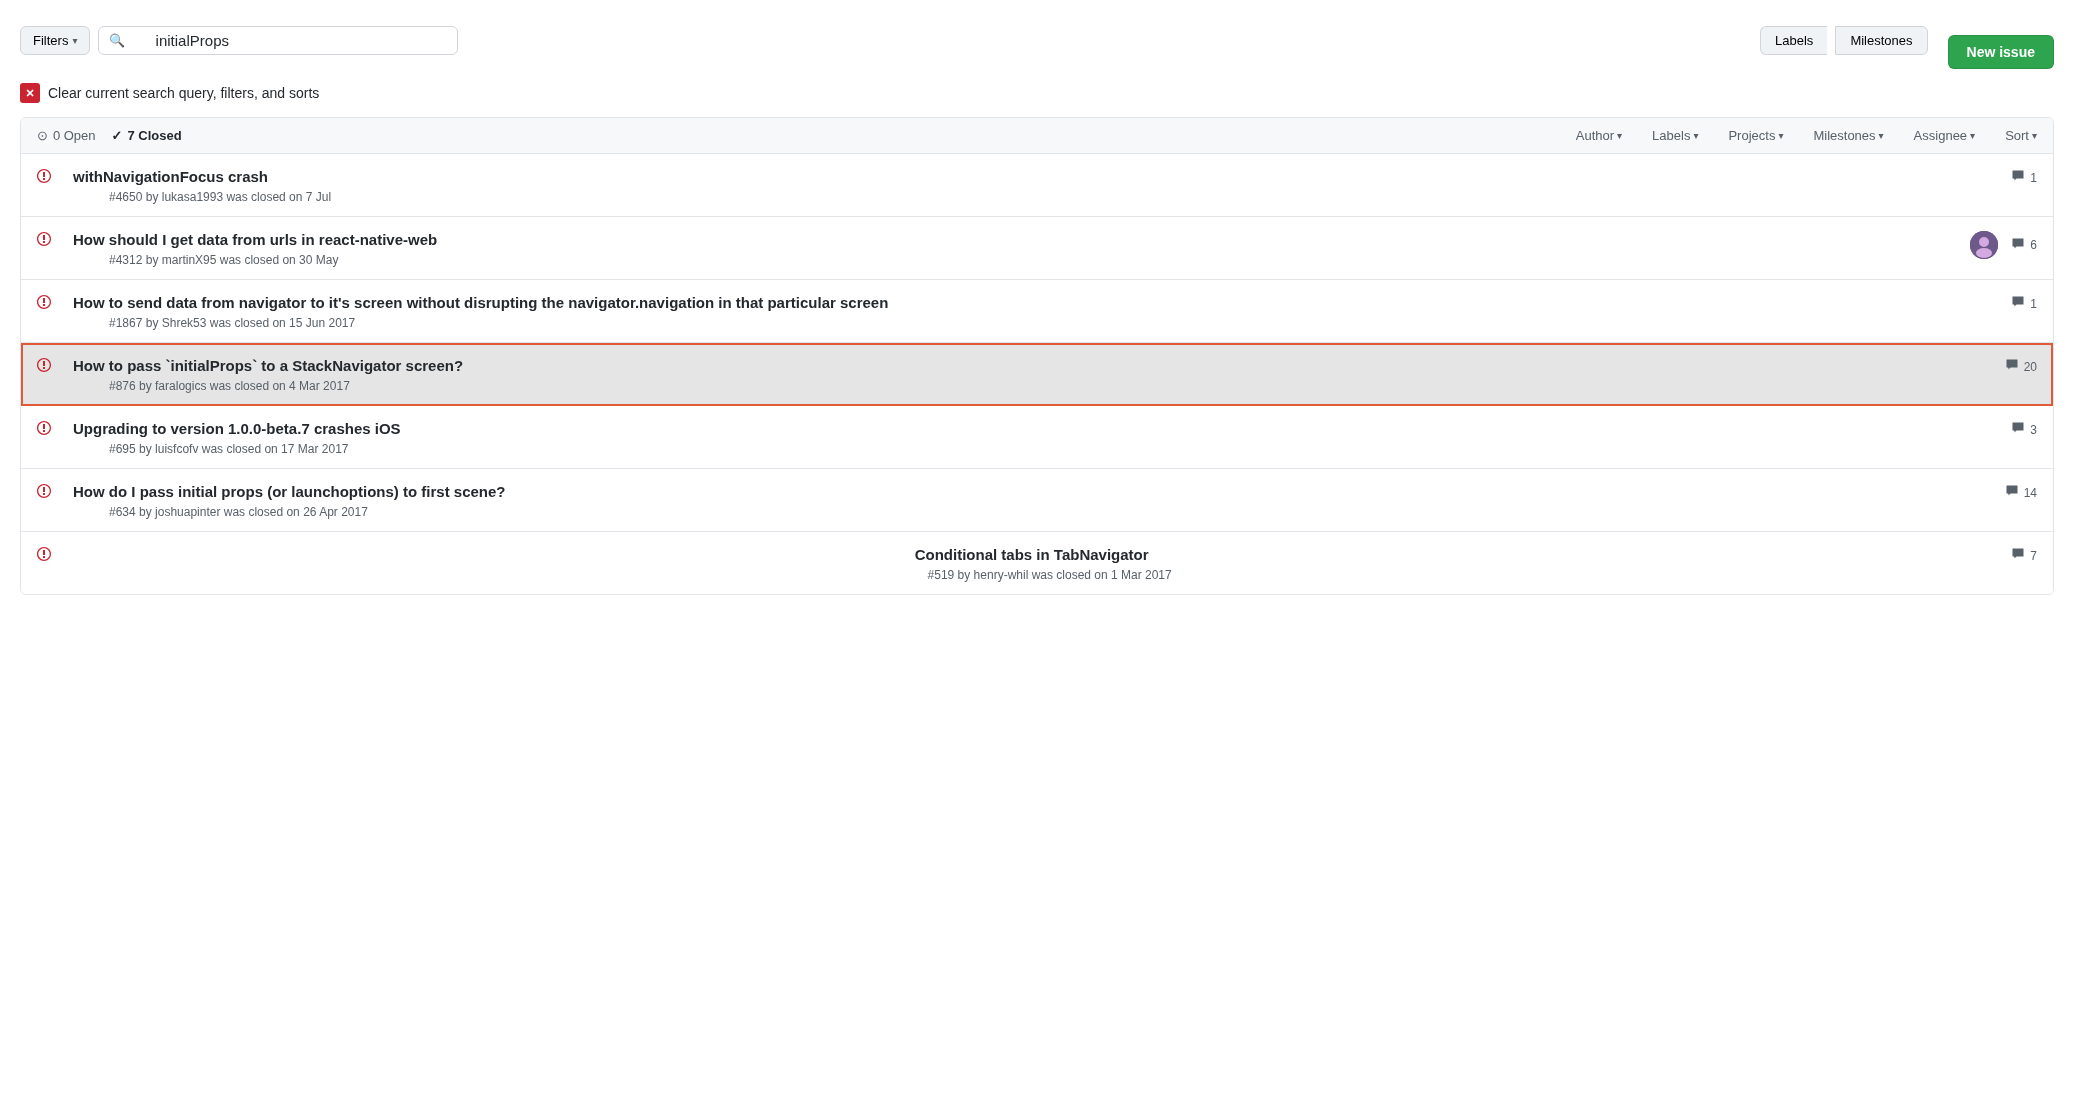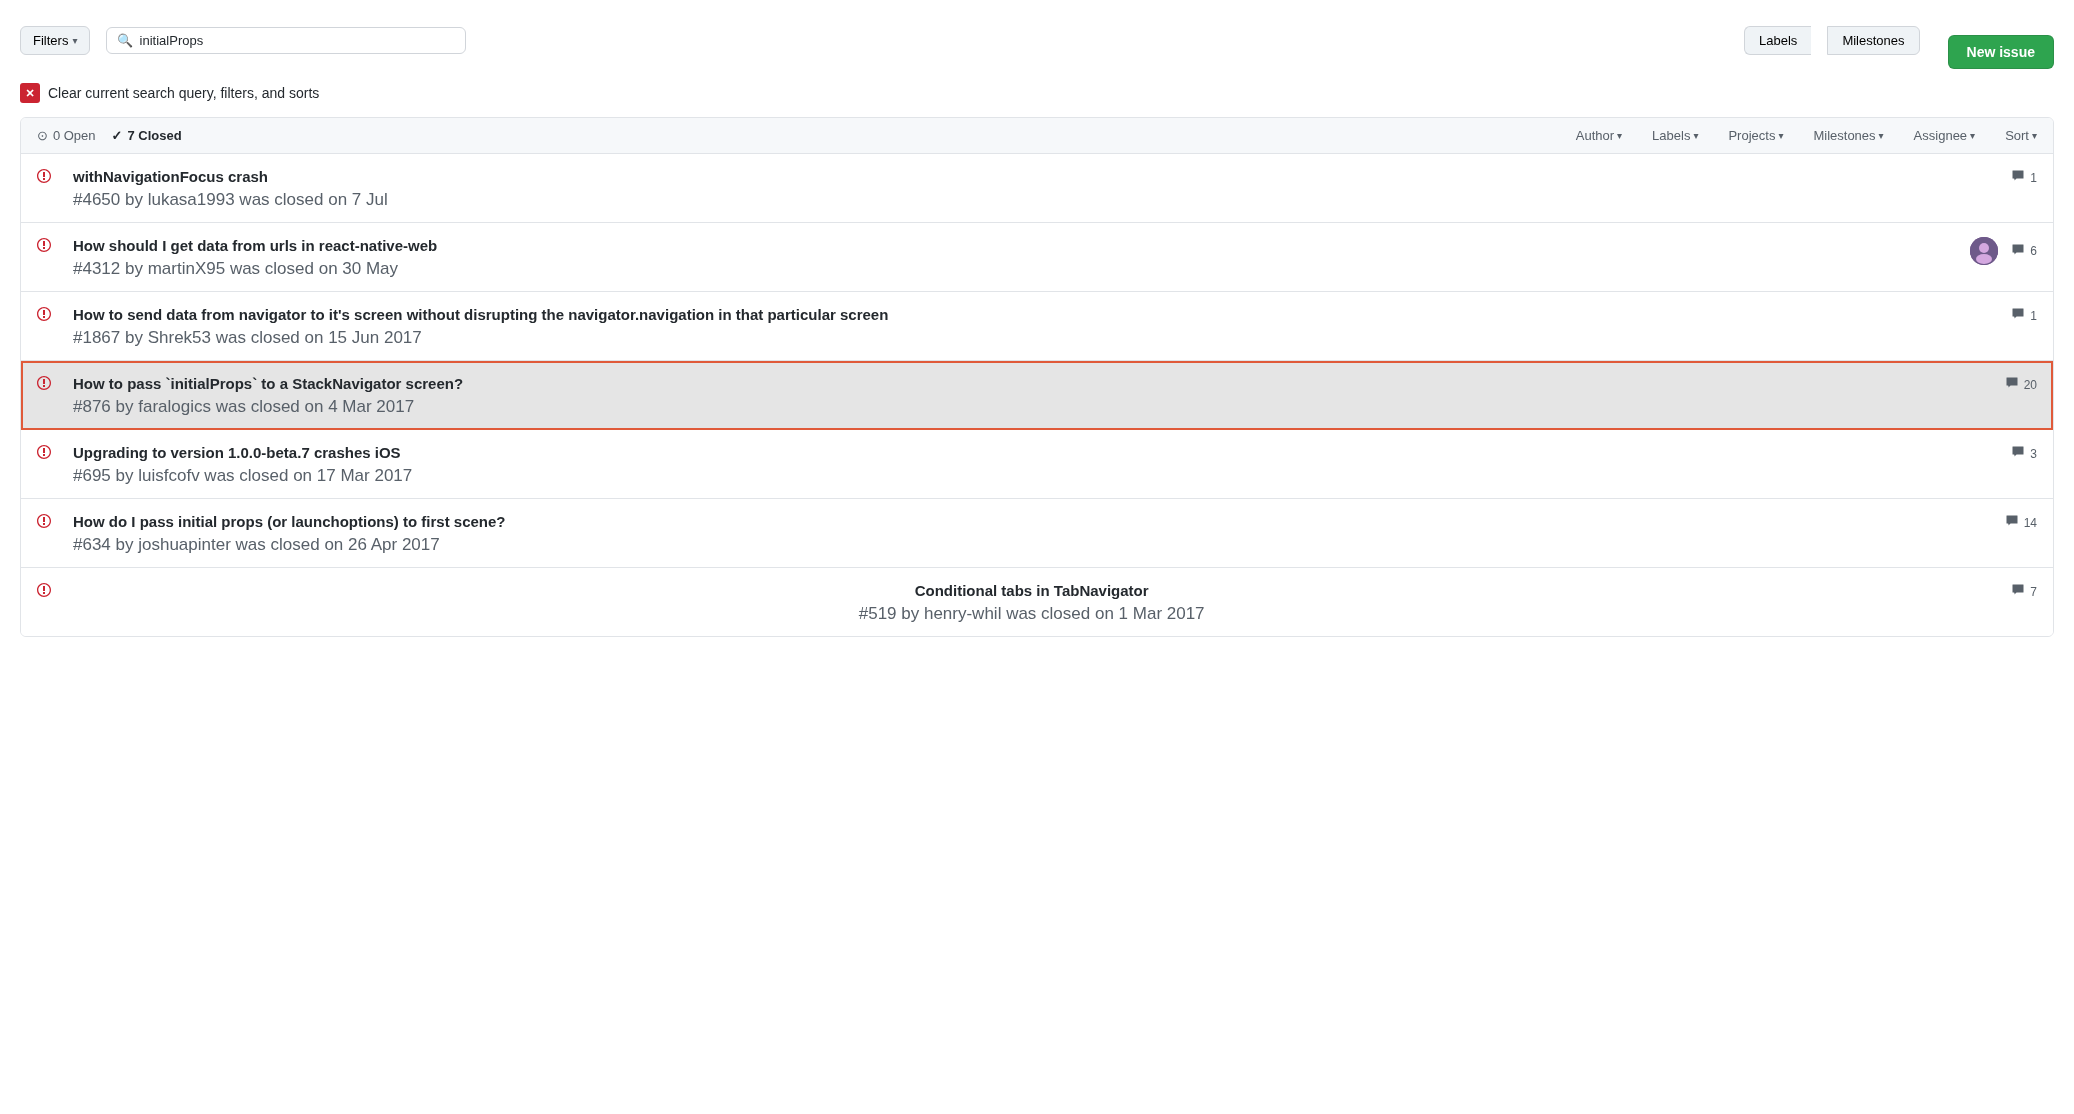--- a/index.html
+++ b/index.html
@@ -8,21 +8,21 @@
       font-size: 14px;
       color: #24292e;
       background: #fff;
       padding: 12px 20px;
     }
 
     
     .top-bar {
       display: flex;
       align-items: center;
-      gap: 16px;
+      gap: 8px;
       margin-bottom: 14px;
     }
     .filters-btn {
       display: flex;
       align-items: center;
       gap: 4px;
       border: 1px solid #d1d5da;
       background: #eff3f6;
       border-radius: 6px;
       padding: 6px 12px;
@@ -40,23 +40,24 @@
       border: 1px solid #d1d5da;
       border-radius: 6px;
       padding: 5px 10px;
       gap: 6px;
       width: 360px;
       background: #fff;
     }
     .search-box input {
       border: none;
       outline: none;
-      font-size: 13px;
+      font-size: 15px;
       width: 100%;
       color: #24292e;
+      margin-left: 24px;
     }
     .search-icon { color: #959da5; font-size: 13px; }
 
     .spacer { flex: 1; }
 
     .labels-btn, .milestones-btn {
       border: 1px solid #d1d5da;
       background: #eff3f6;
       border-radius: 6px;
       padding: 6px 14px;
@@ -182,23 +183,24 @@
     }
     .issue-content { flex: 1; }
     .issue-title {
       font-size: 15px;
       font-weight: 600;
       color: #24292e;
       cursor: pointer;
       line-height: 1.4;
     }
     .issue-meta {
-      font-size: 17px;
+      font-size: 12px;
       color: #586069;
       margin-top: 3px;
+      margin-left: 36px;
     }
 
     .issue-right {
       display: flex;
       align-items: center;
       gap: 12px;
       flex-shrink: 0;
       margin-top: 2px;
     }
     .avatar-small {

